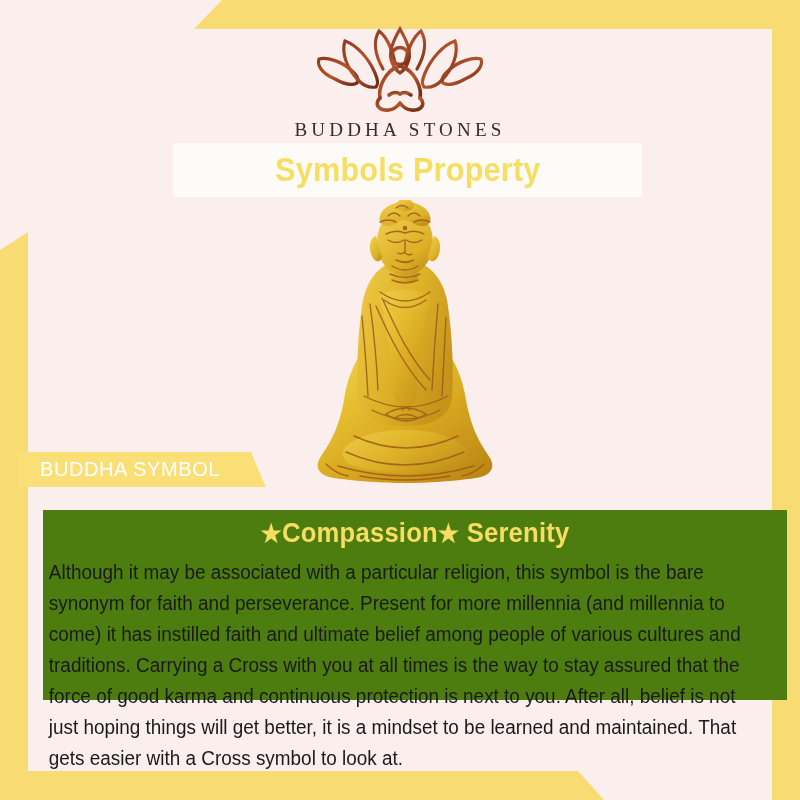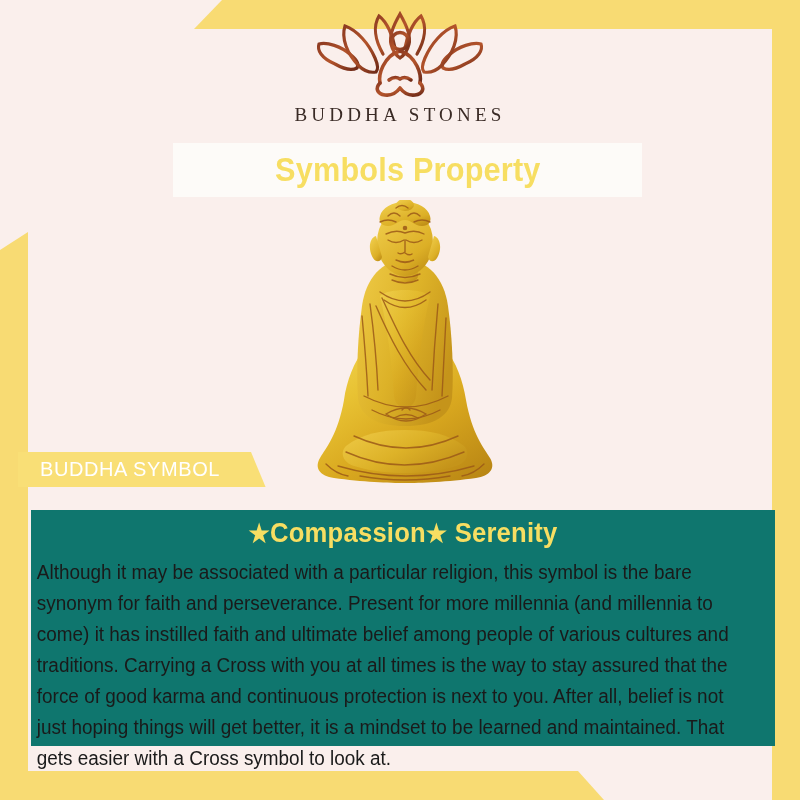--- a/index.html
+++ b/index.html
@@ -54,21 +54,21 @@
     bottom: 0;
     width: 800px;
     height: 29px;
     background: #F8DB73;
     clip-path: polygon(0 0, 578px 0, 604px 29px, 0 29px);
   }
 
   
   .logo-block {
     position: absolute;
-    top: 8px;
+    top: 23px;
     left: 0;
     width: 800px;
     text-align: center;
   }
   .logo-mark {
     display: block;
     margin: 0 auto;
     width: 186px;
     height: 92px;
   }
@@ -131,25 +131,25 @@
     font-size: 20px;
     letter-spacing: 0.6px;
     padding-left: 22px;
     font-weight: 400;
     white-space: nowrap;
   }
 
   
   .content-panel {
     position: absolute;
-    left: 31px;
+    left: 43px;
     top: 510px;
     width: 744px;
-    height: 236px;
-    background: #0f766e;
+    height: 190px;
+    background: #4d7c0f;
   }
 
   .keywords {
     text-align: center;
     margin: 8px 0 0;
     font-family: "Liberation Sans Narrow", "Liberation Sans", sans-serif;
     font-weight: bold;
     font-size: 27px;
     color: #F7DE62;
     letter-spacing: 0.2px;

